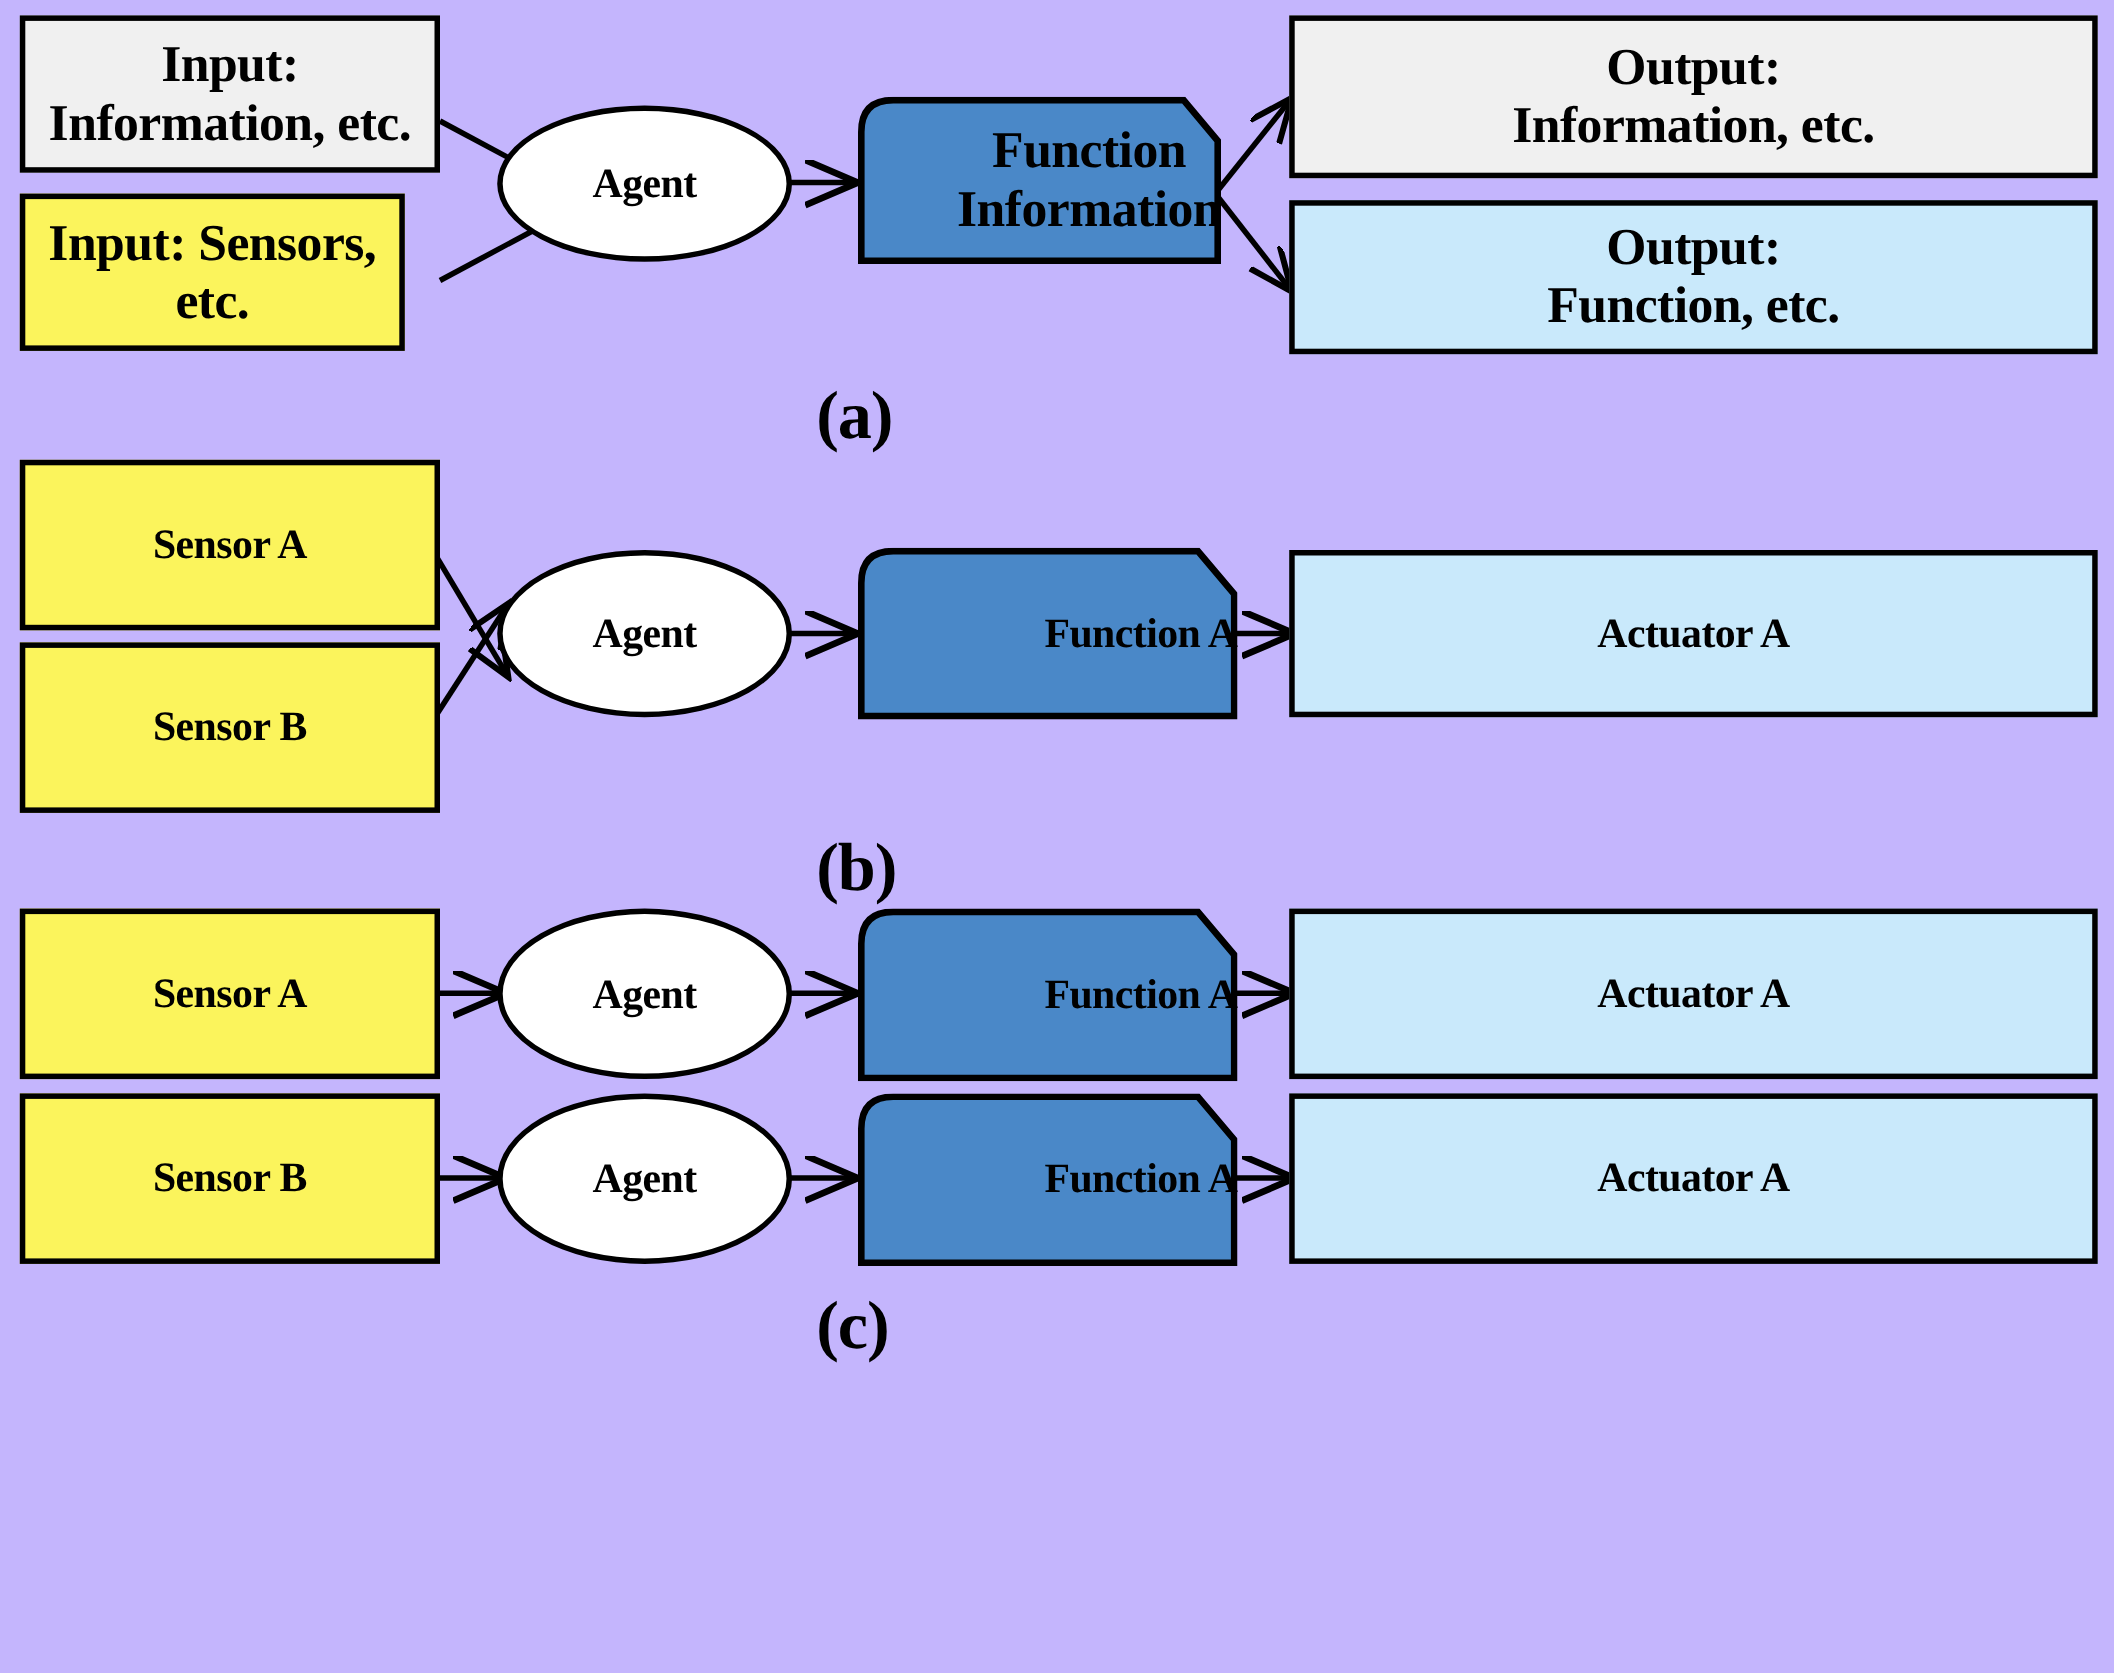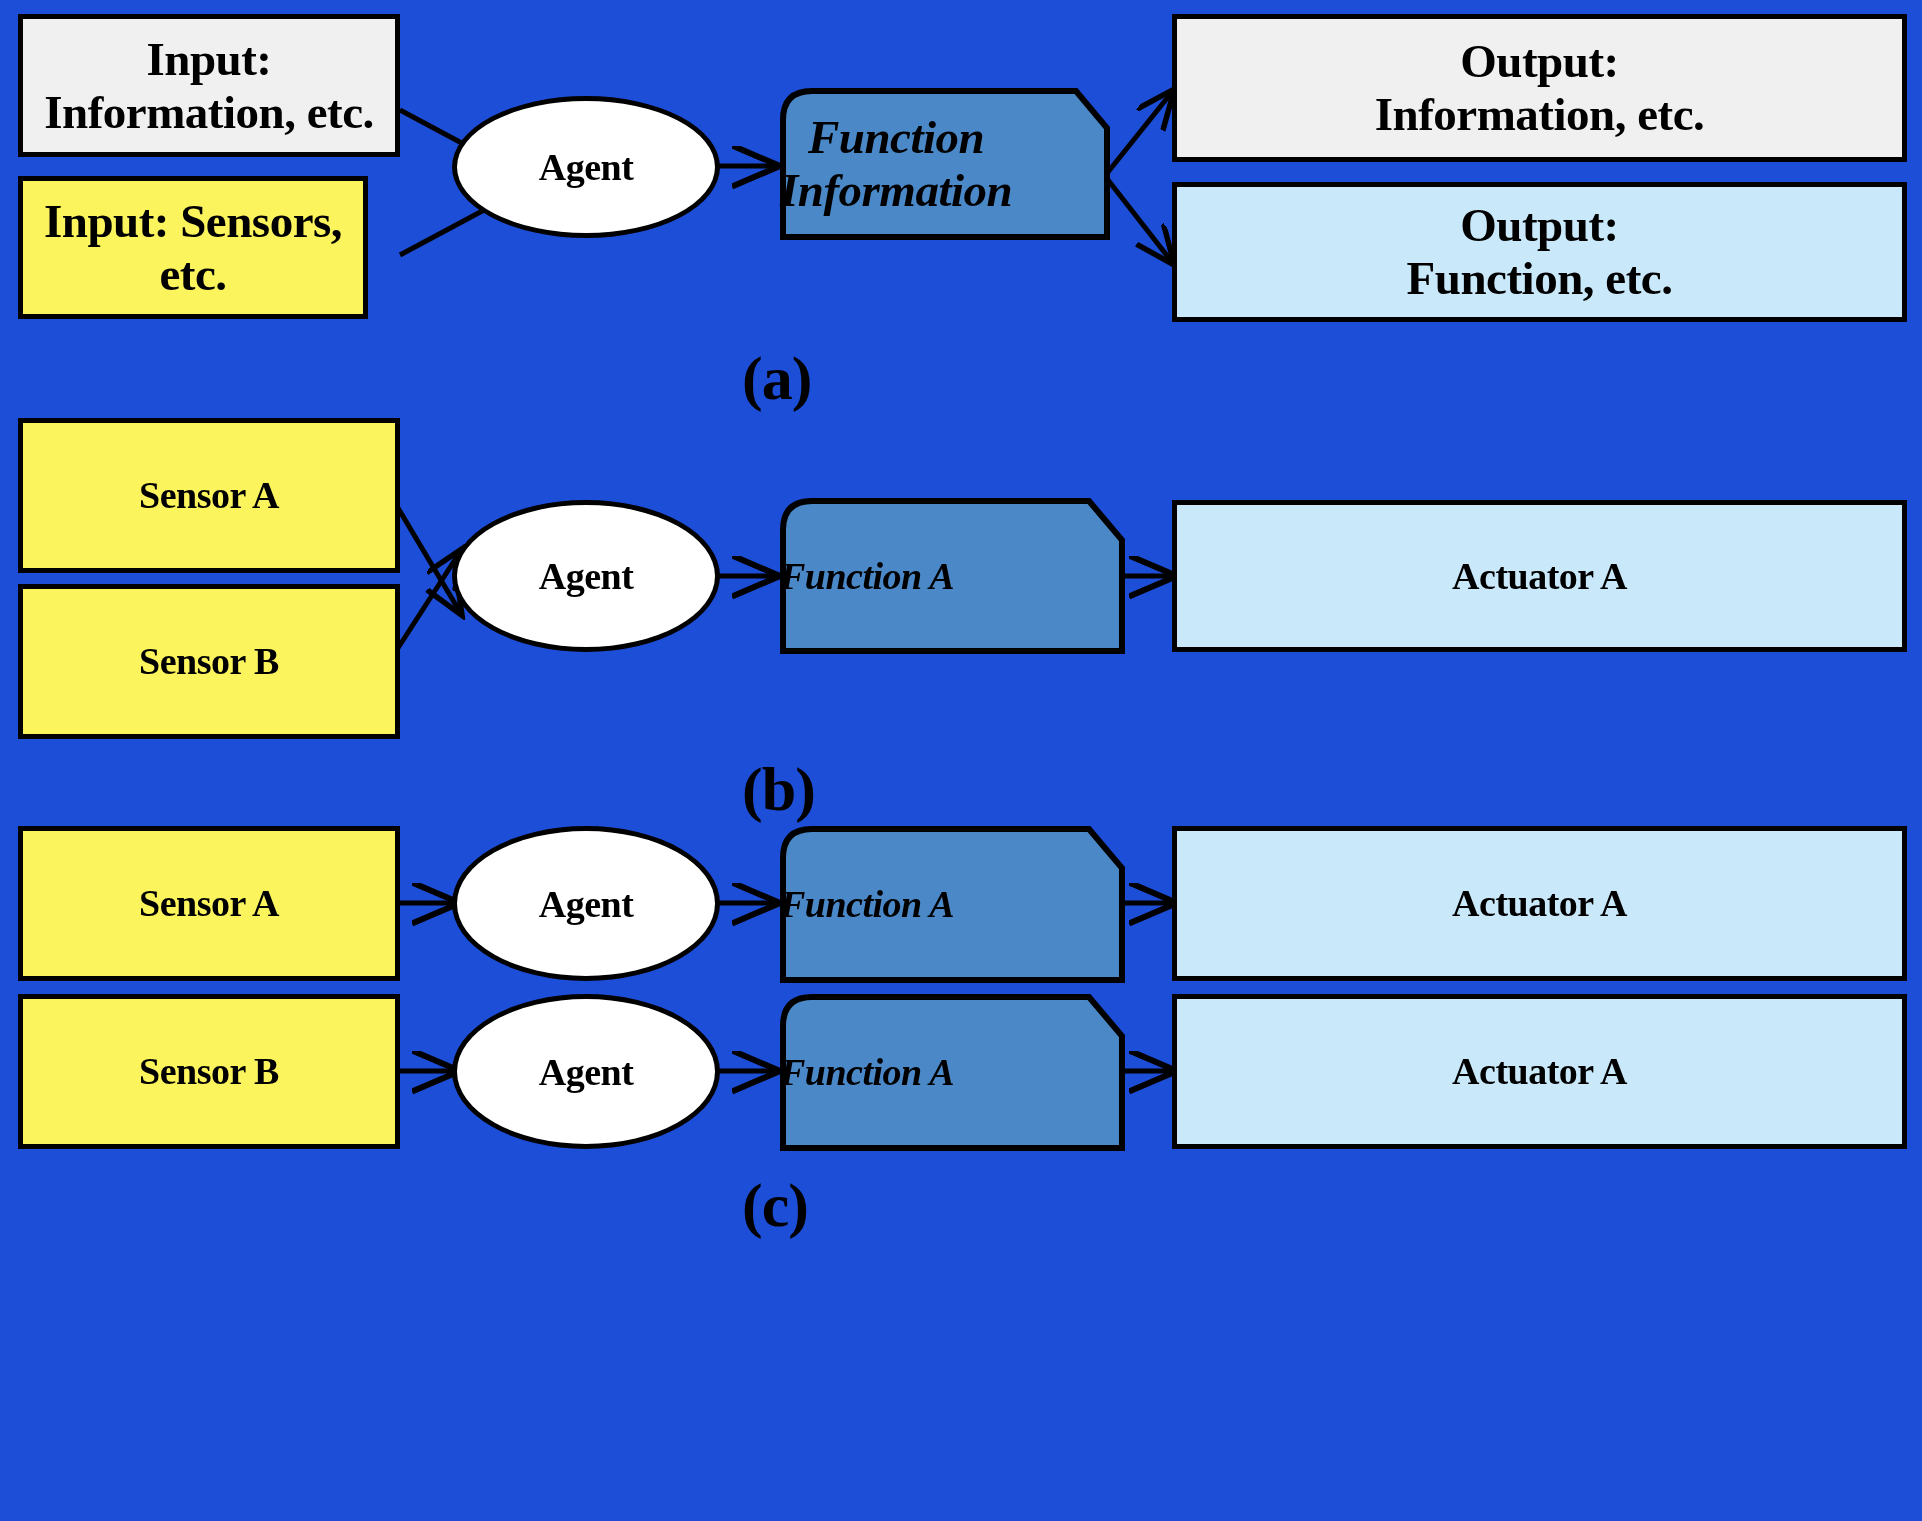--- a/index.html
+++ b/index.html
@@ -4,21 +4,21 @@
 <style>
   html, body {
     margin: 0;
     padding: 0;
     background: #ffffff;
   }
   #canvas {
     position: relative;
     width: 1922px;
     height: 1521px;
-    background: #1d4ed8;
+    background: #c4b5fd;
     font-family: "Liberation Serif", "DejaVu Serif", serif;
     overflow: hidden;
   }
 
   .node {
     position: absolute;
     box-sizing: border-box;
     display: flex;
     align-items: center;
     justify-content: center;
@@ -42,28 +42,27 @@
     position: absolute;
     box-sizing: border-box;
   }
   .fnshape svg { display: block; width: 100%; height: 100%; }
 
   .fnlabel {
     position: absolute;
     left: 0; right: 0; top: 0; bottom: 0;
     display: flex;
     align-items: center;
-    justify-content: flex-start;
+    justify-content: flex-end;
     text-align: center;
     font-weight: bold;
     color: #000000;
     line-height: 1.12;
     letter-spacing: -0.5px;
     pointer-events: none;
-    font-style: italic;
   }
 
   .ellipse {
     position: absolute;
     box-sizing: border-box;
     border: 5px solid #000000;
     border-radius: 50%;
     background: #ffffff;
     display: flex;
     align-items: center;

